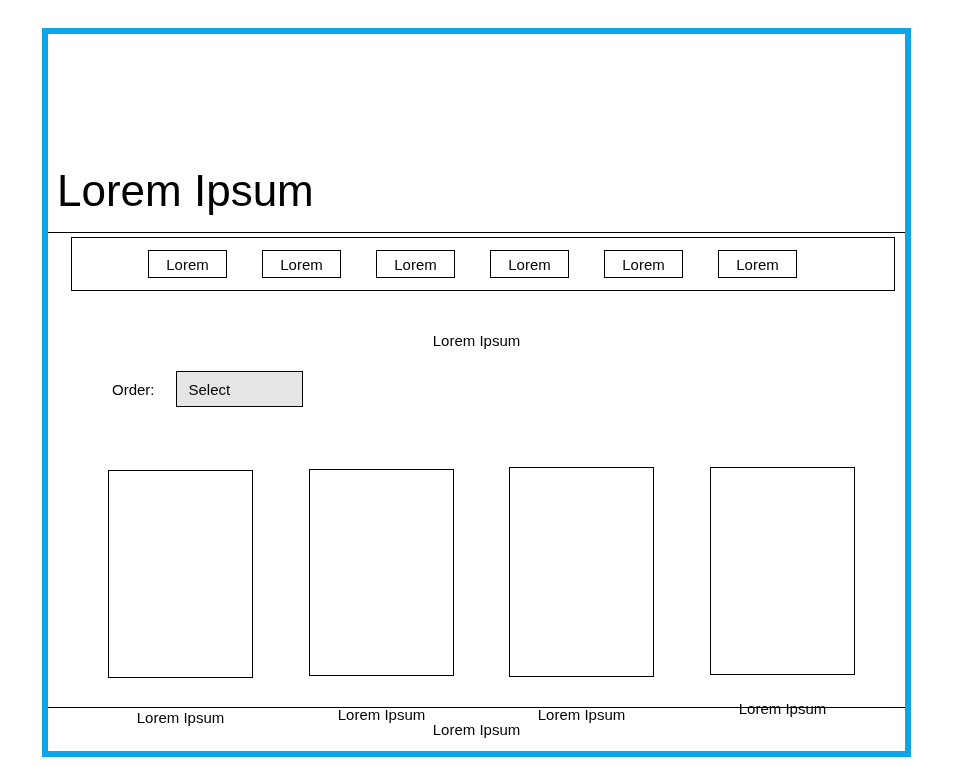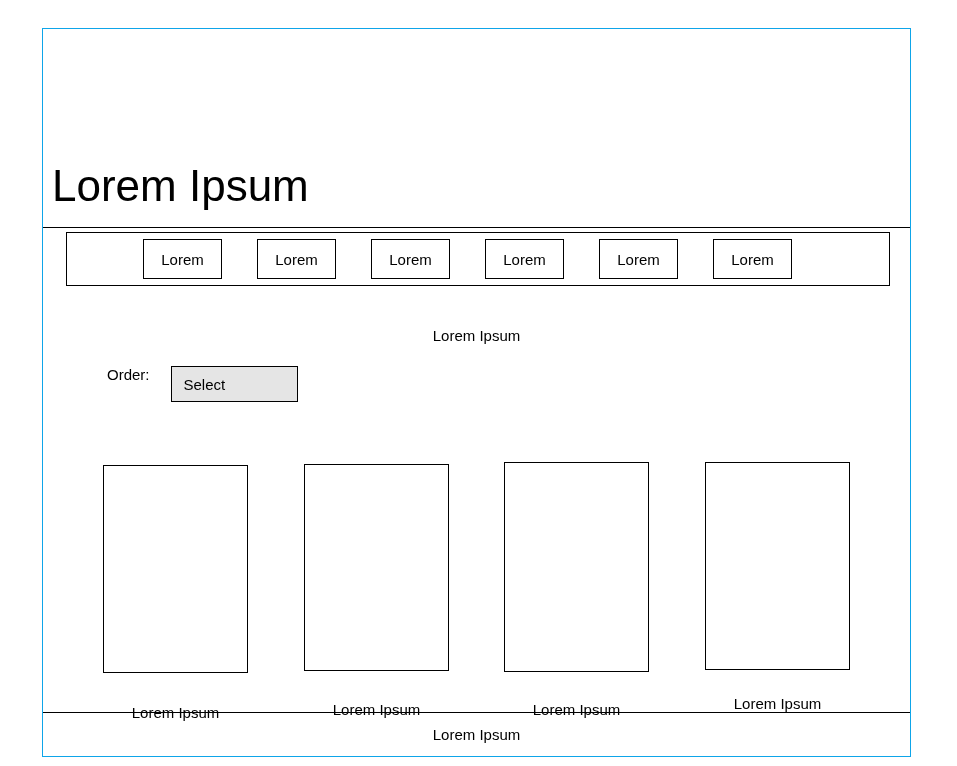--- a/index.html
+++ b/index.html
@@ -17,21 +17,21 @@
     position: relative;
   }
 
   
   #page-frame {
     position: absolute;
     left: 42px;
     top: 28px;
     width: 869px;
     height: 729px;
-    border: 1px solid #0ea5e9;
+    border: 6px solid #0ea5e9;
     box-sizing: border-box;
     background: #ffffff;
   }
 
   
   #header {
     position: absolute;
     left: 0;
     top: 0;
     width: 100%;
@@ -63,21 +63,21 @@
     display: flex;
     align-items: center;
   }
   #nav-items {
     display: flex;
     align-items: center;
     margin-left: 76px;
   }
   .nav-button {
     width: 79px;
-    height: 40px;
+    height: 28px;
     border: 1px solid #000000;
     box-sizing: border-box;
     background: #ffffff;
     font-family: "Liberation Sans", sans-serif;
     font-size: 15px;
     color: #000000;
     display: flex;
     align-items: center;
     justify-content: center;
     margin-right: 35px;
@@ -106,21 +106,21 @@
     font-weight: normal;
     margin: 0;
   }
 
   
   #order-row {
     position: absolute;
     left: 64px;
     top: 79px;
     display: flex;
-    align-items: flex-start;
+    align-items: center;
   }
   #order-label {
     font-size: 15px;
     margin-right: 21px;
   }
   #order-select {
     width: 127px;
     height: 36px;
     border: 1px solid #000000;
     box-sizing: border-box;

